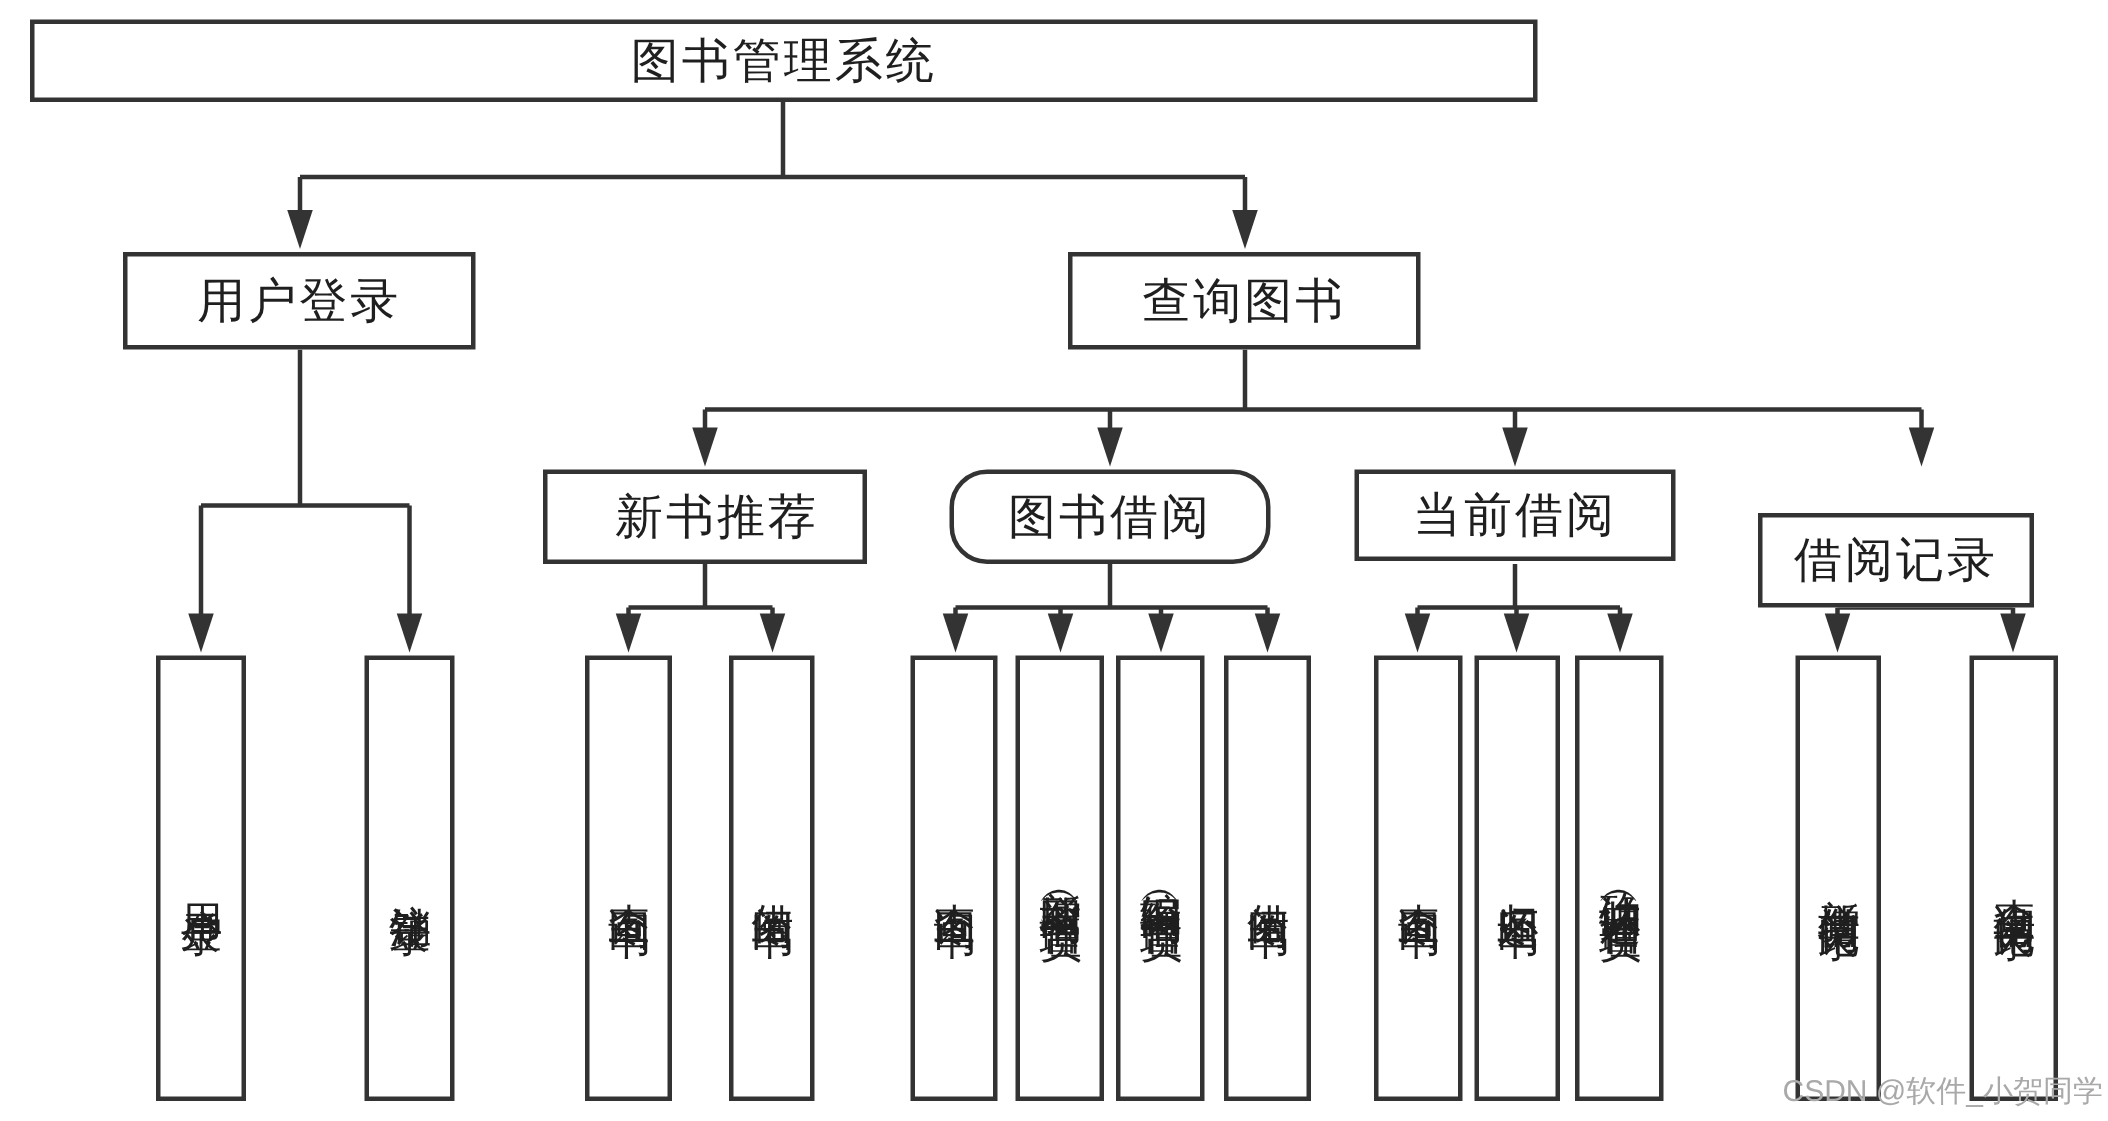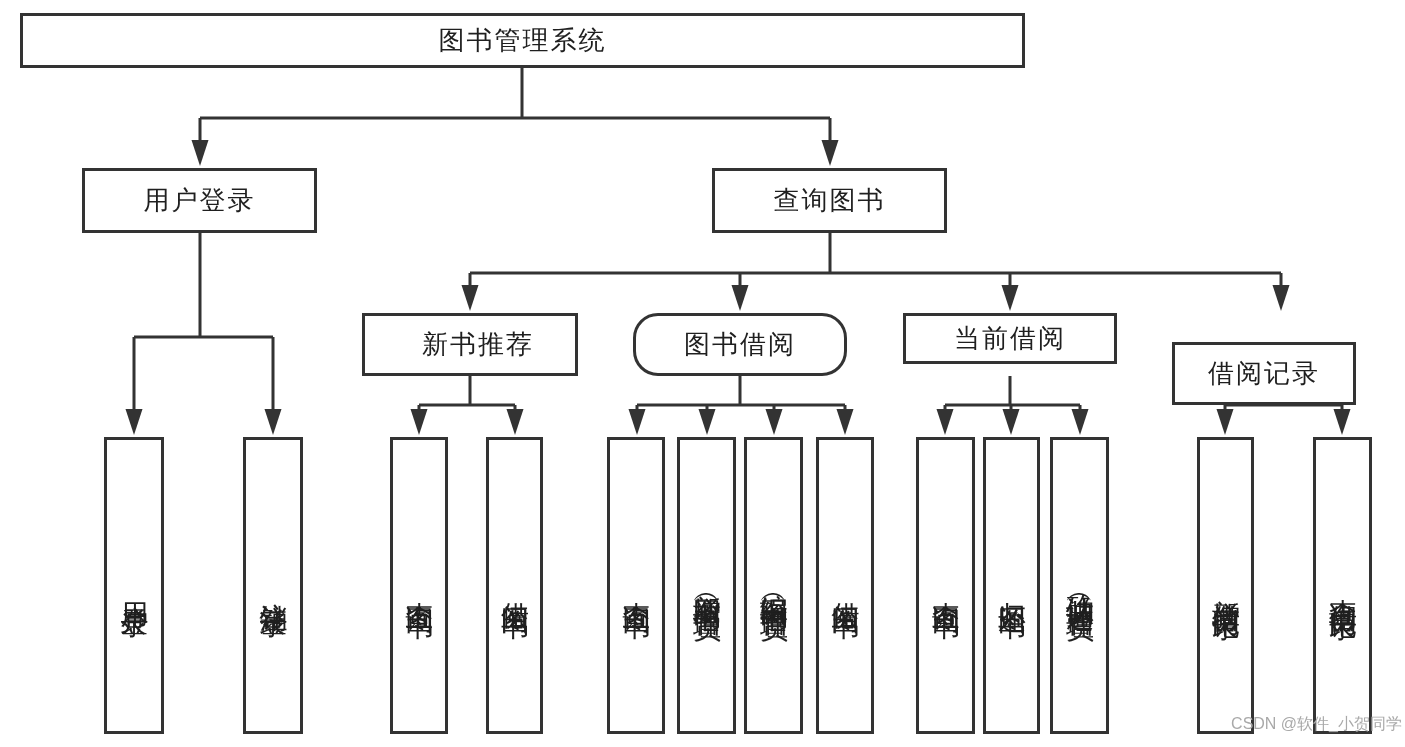--- a/index.html
+++ b/index.html
@@ -21,38 +21,38 @@
     position:absolute;
     box-sizing:border-box;
     border:3px solid var(--line);
     background:#ffffff;
     display:flex;
     align-items:center;
     justify-content:center;
     color:var(--text);
   }
   .node.h span{
-    font-size:26px;
+    font-size:32px;
     letter-spacing:2px;
     white-space:nowrap;
   }
   .node.v span{
     writing-mode:vertical-rl;
     text-orientation:mixed;
     font-size:28px;
     letter-spacing:3px;
     line-height:1;
     white-space:nowrap;
   }
   .leaf{top:437px;height:297px;}
   .watermark{
     position:absolute;
     top:714px;
     right:3px;
-    font-size:16px;
+    font-size:20px;
     color:var(--watermark);
     white-space:nowrap;
     z-index:5;
   }
 </style>
 </head>
 <body>
 
 <div class="stage">
 
@@ -102,21 +102,21 @@
   <div class="node h" style="left:712px;top:168px;width:235px;height:65px;">
     <span>查询图书</span>
   </div>
 
   <div class="node h" style="left:362px;top:313px;width:216px;height:63px;padding-left:16px;">
     <span>新书推荐</span>
   </div>
   <div class="node h" style="left:633px;top:313px;width:214px;height:63px;border-radius:25px;">
     <span>图书借阅</span>
   </div>
-  <div class="node h" style="left:903px;top:313px;width:214px;height:51px;align-items:center;">
+  <div class="node h" style="left:903px;top:313px;width:214px;height:61px;align-items:center;">
     <span>当前借阅</span>
   </div>
   <div class="node h" style="left:1172px;top:313px;width:184px;height:63px;margin-top:29px;">
     <span>借阅记录</span>
   </div>
 
   <div class="node v leaf" style="left:104px;width:60px;">
     <span>用户登录</span>
   </div>
   <div class="node v leaf" style="left:243px;width:60px;">

